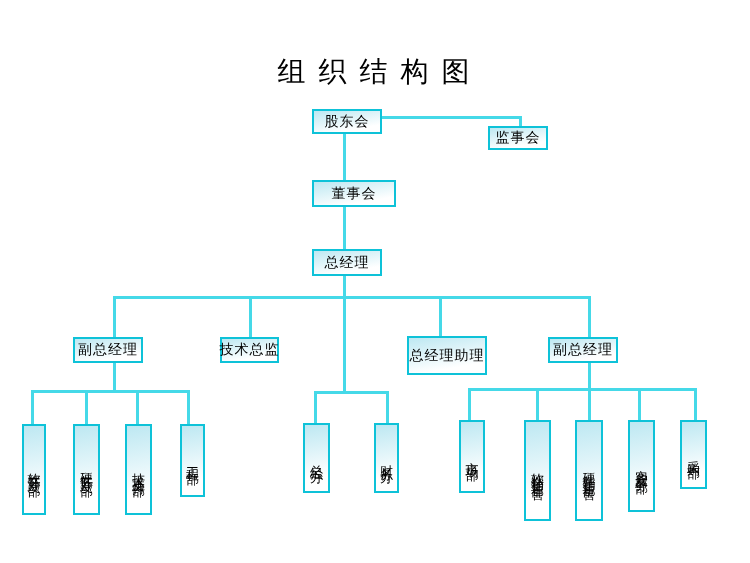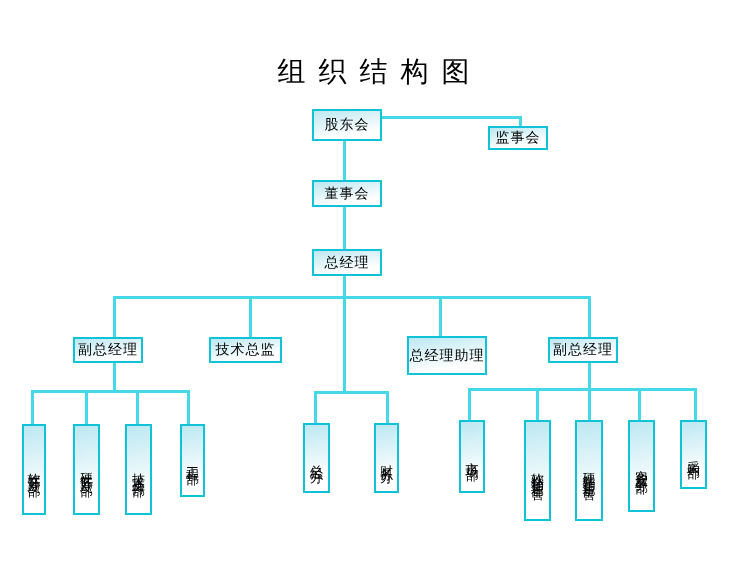--- a/index.html
+++ b/index.html
@@ -83,36 +83,36 @@
   <div class="ln" style="left:314px;top:391px;width:3px;height:33px"></div>
   <div class="ln" style="left:386px;top:391px;width:3px;height:33px"></div>
   <div class="ln" style="left:588px;top:362px;width:3px;height:29px"></div>
   <div class="ln" style="left:468px;top:388px;width:229px;height:3px"></div>
   <div class="ln" style="left:468px;top:388px;width:3px;height:33px"></div>
   <div class="ln" style="left:536px;top:388px;width:3px;height:33px"></div>
   <div class="ln" style="left:588px;top:388px;width:3px;height:33px"></div>
   <div class="ln" style="left:638px;top:388px;width:3px;height:33px"></div>
   <div class="ln" style="left:694px;top:388px;width:3px;height:33px"></div>
 
-  <div class="hbox" style="left:312px;top:109px;width:70px;height:32px">
+  <div class="hbox" style="left:312px;top:109px;width:70px;height:25px">
       <span>股东会</span>
     </div>
   <div class="hbox" style="left:488px;top:126px;width:60px;height:24px">
       <span>监事会</span>
     </div>
-  <div class="hbox" style="left:312px;top:180px;width:70px;height:27px">
+  <div class="hbox" style="left:312px;top:180px;width:84px;height:27px">
       <span>董事会</span>
     </div>
   <div class="hbox" style="left:312px;top:249px;width:70px;height:27px">
       <span>总经理</span>
     </div>
   <div class="hbox" style="left:73px;top:337px;width:70px;height:26px">
       <span>副总经理</span>
     </div>
-  <div class="hbox" style="left:209px;top:337px;width:73px;height:26px">
+  <div class="hbox" style="left:220px;top:337px;width:59px;height:26px">
       <span>技术总监</span>
     </div>
   <div class="hbox" style="left:407px;top:336px;width:80px;height:39px">
       <span>总经理助理</span>
     </div>
   <div class="hbox" style="left:548px;top:337px;width:70px;height:26px">
       <span>副总经理</span>
     </div>
 
   <div class="vbox" style="left:22px;top:424px;width:24px;height:91px">

